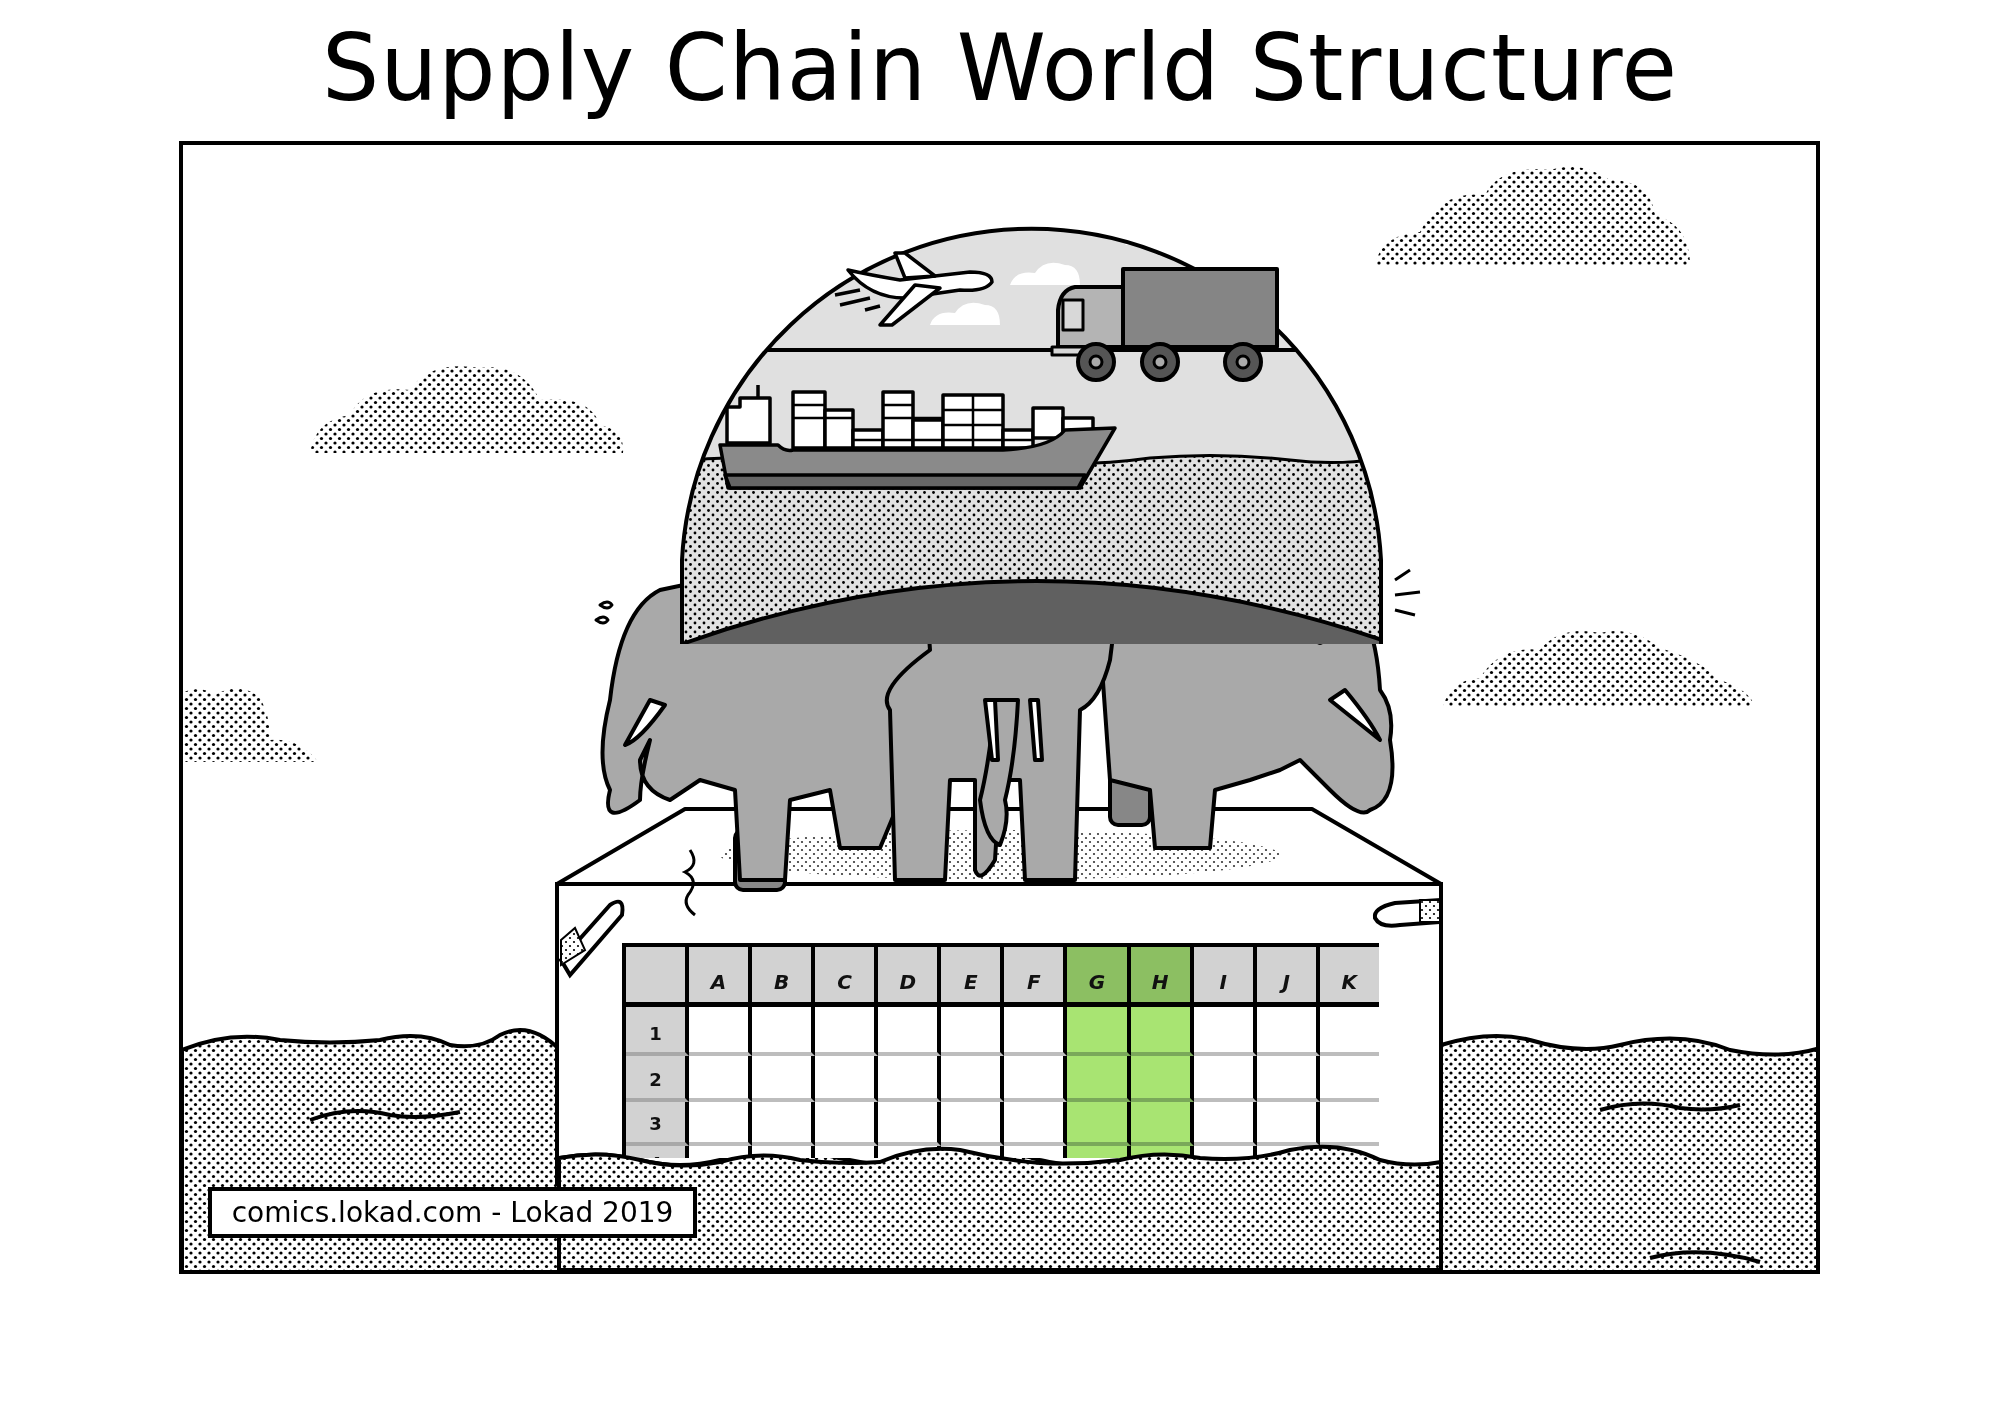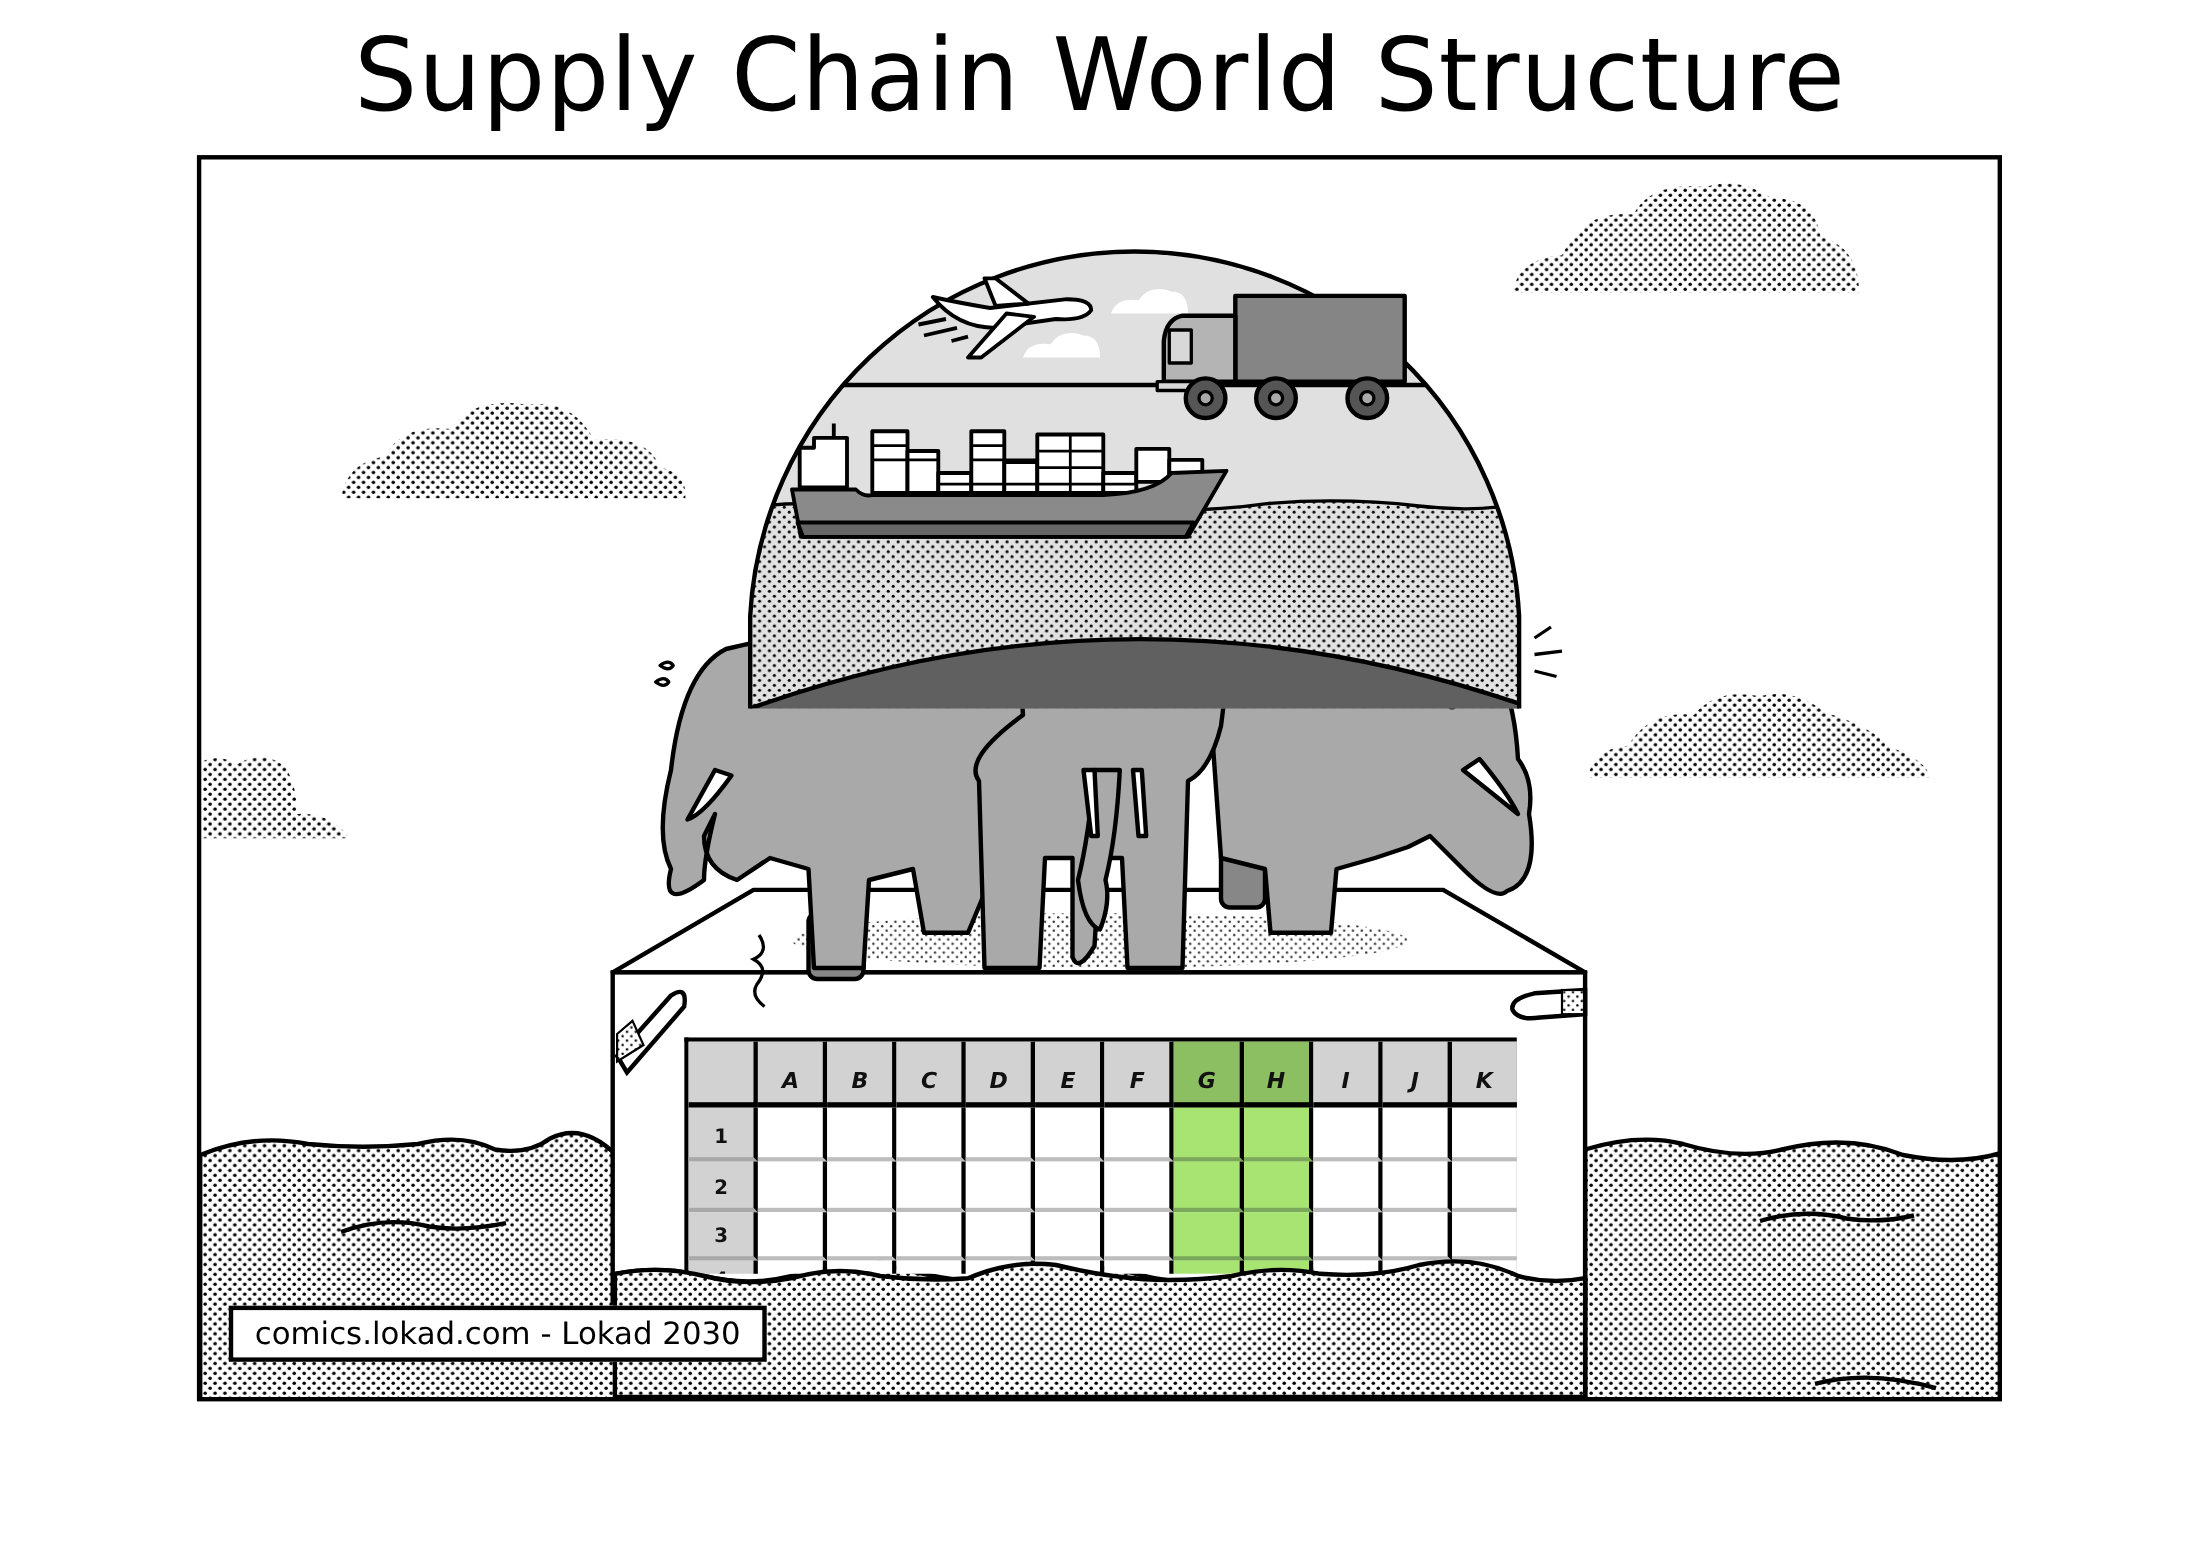--- a/index.html
+++ b/index.html
@@ -247,13 +247,13 @@
   <defs>
     <pattern id="dots2" width="9" height="9" patternUnits="userSpaceOnUse">
       <rect width="9" height="9" fill="#fff"></rect>
       <circle cx="2" cy="2" r="1.6" fill="#000"></circle>
       <circle cx="6.5" cy="6.5" r="1.6" fill="#000"></circle>
     </pattern>
   </defs>
   <path d="M559,1158 Q600,1150 640,1160 Q680,1170 720,1162 Q760,1150 800,1160 Q840,1165 880,1162 Q920,1145 960,1150 Q1000,1160 1040,1163 Q1080,1165 1120,1160 Q1160,1150 1200,1158 Q1250,1162 1290,1150 Q1340,1140 1380,1160 Q1410,1168 1441,1162 L1441,1270 L559,1270 Z" fill="url(#dots2)" stroke="#000" stroke-width="4"></path>
 </svg>
 
-<div class="credit">comics.lokad.com - Lokad 2030</div>
+<div class="credit">comics.lokad.com - Lokad 2019</div>
 
 </body></html>

